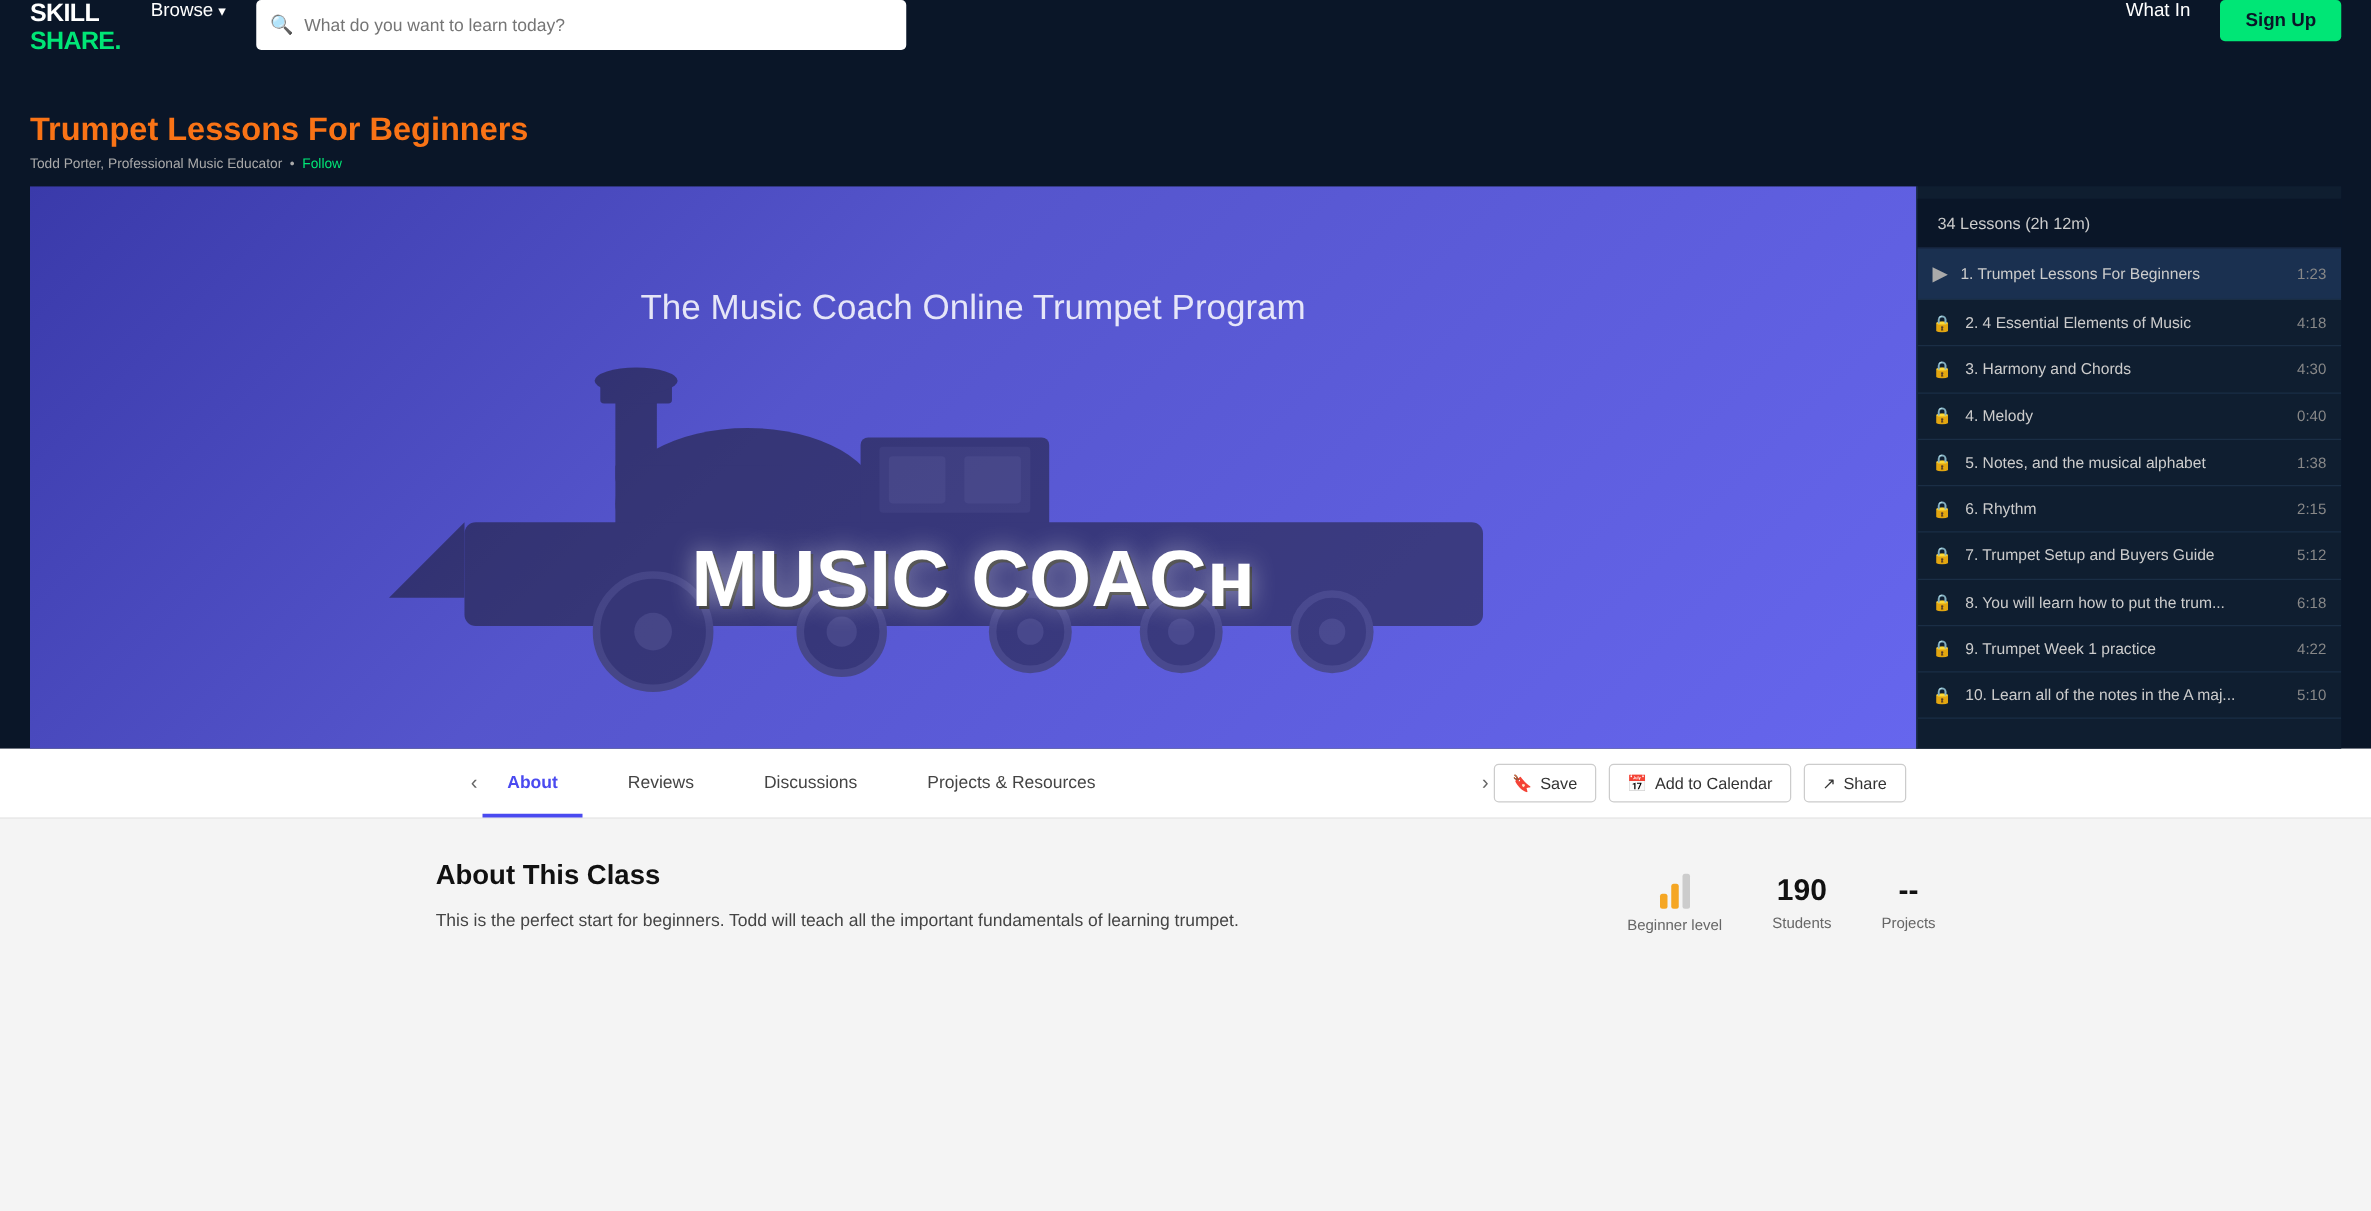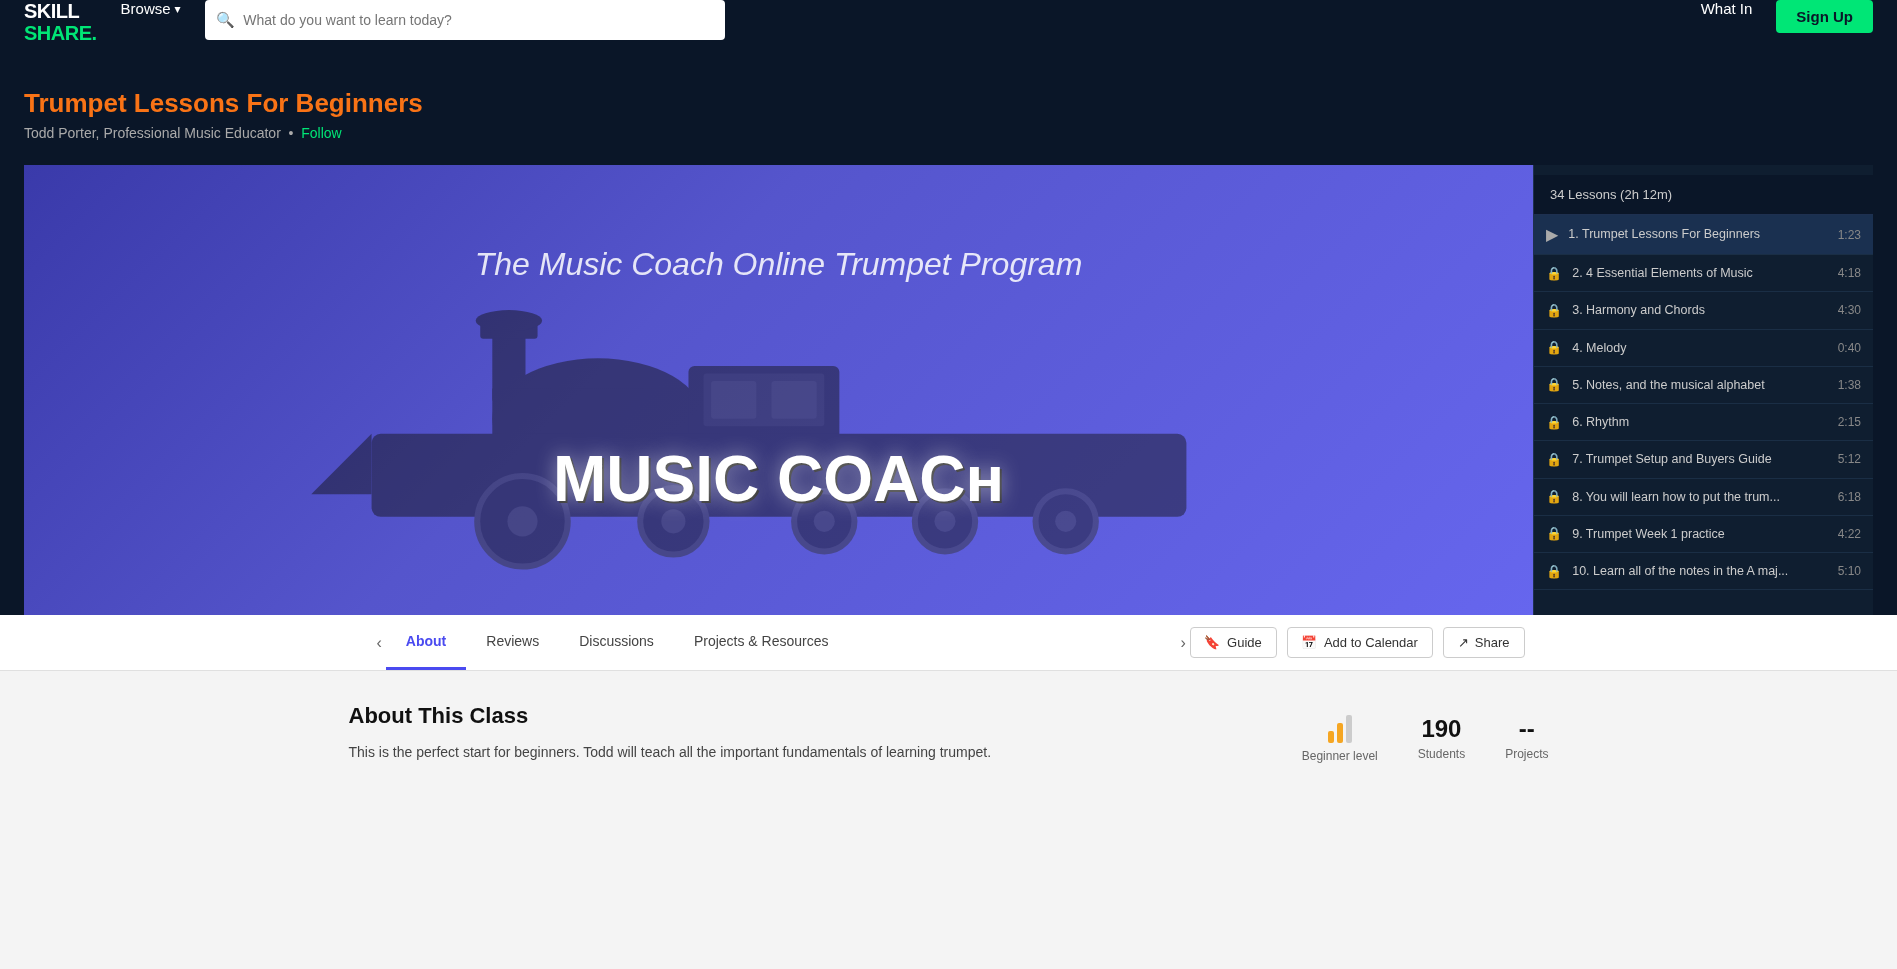--- a/index.html
+++ b/index.html
@@ -80,23 +80,23 @@
       background: #0a1628;
       padding: 24px 24px 0 24px;
     }
     .course-title {
       font-size: 26px;
       font-weight: 700;
       color: #f97316;
       margin-bottom: 6px;
     }
     .course-meta {
-      font-size: 14px;
+      font-size: 11px;
       color: #aaa;
-      margin-bottom: 24px;
+      margin-bottom: 12px;
     }
     .course-meta .follow-link {
       color: #00e676;
       cursor: pointer;
     }
 
     
     .video-section {
       display: flex;
       gap: 0;
@@ -122,23 +122,22 @@
     .video-train-area {
       display: flex;
       flex-direction: column;
       align-items: center;
       justify-content: center;
       width: 100%;
       height: 100%;
       position: relative;
     }
     .video-title-text {
-      font-size: 32px;
+      font-size: 28px;
       color: rgba(255,255,255,0.85);
-      font-style: italic;
       font-weight: 300;
       text-align: right;
       position: absolute;
       top: 18%;
       left: 50%;
       transform: translateX(-50%);
       white-space: nowrap;
     }
     .music-coach-text {
       font-size: 64px;
@@ -223,21 +222,21 @@
     }
     .tabs-inner {
       max-width: 1200px;
       margin: 0 auto;
       display: flex;
       align-items: center;
       padding: 0 24px;
     }
     .tabs-list {
       display: flex;
-      gap: 0;
+      gap: 16px;
       flex: 1;
     }
     .tab-item {
       padding: 18px 20px;
       font-size: 14px;
       color: #444;
       cursor: pointer;
       border-bottom: 3px solid transparent;
       font-weight: 400;
       position: relative;
@@ -466,21 +465,21 @@
     <div class="tabs-list" id="tabs-list">
         <div class="tab-item active">About</div>
         <div class="tab-item">Reviews</div>
         <div class="tab-item">Discussions</div>
         <div class="tab-item">Projects &amp; Resources</div>
       </div>
     <button class="tabs-scroll-right">›</button>
     <div class="tab-actions">
       <button class="tab-action-btn">
         <span>🔖</span>
-        <span>Guide</span>
+        <span>Save</span>
       </button>
       <button class="tab-action-btn">
         <span>📅</span>
         <span>Add to Calendar</span>
       </button>
       <button class="tab-action-btn">
         <span>↗</span>
         <span>Share</span>
       </button>
     </div>

